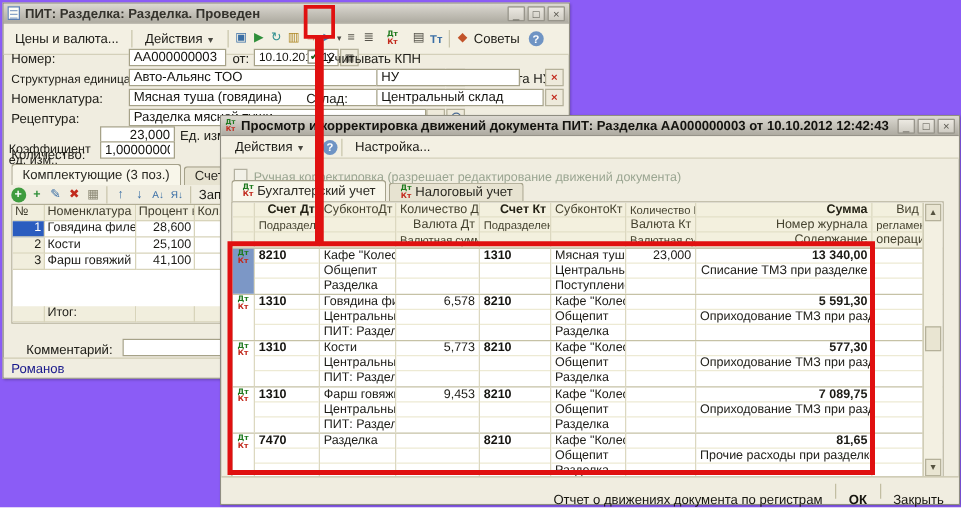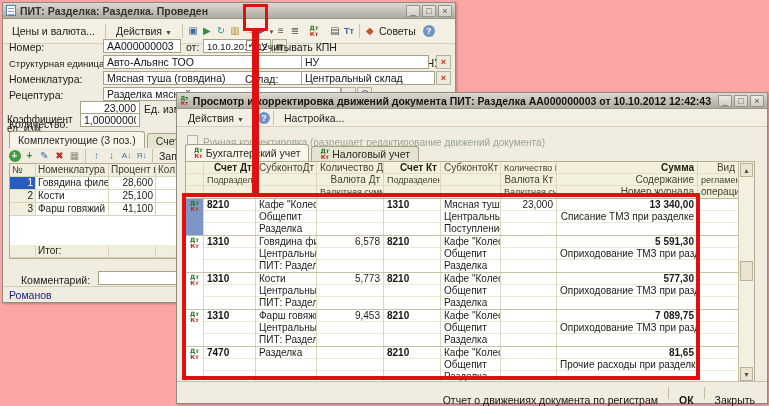--- a/index.html
+++ b/index.html
@@ -1,17 +1,17 @@
 <!DOCTYPE html>
 <html><head>
 <meta charset="utf-8">
 <style>
   html,body{margin:0;padding:0;background:#fff;}
   *{box-sizing:border-box;}
-  #stage{position:relative;width:769px;height:406px;background:#fca5a5;overflow:hidden;
+  #stage{position:relative;width:769px;height:406px;background:#8b5cf6;overflow:hidden;
          font-family:"Liberation Sans","DejaVu Sans",sans-serif;font-size:11px;color:#1c1b16;}
 
   
   .win{position:absolute;background:#f0ede0;border:1px solid #8f8d81;box-shadow:1px 1px 2px rgba(0,0,0,.25);}
   .titlebar{position:absolute;left:0;top:0;right:0;height:16px;display:flex;align-items:center;
             background:linear-gradient(180deg,#dcd9d2 0%,#c2bfb6 55%,#aeaba1 100%);
             border-bottom:1px solid #97948a;padding:0 3px;gap:4px;}
   .titlebar .ttl{font-weight:bold;font-size:10.5px;color:#34322c;white-space:nowrap;overflow:hidden;flex:1;}
   .winbtns{display:flex;gap:2px;}
   .winbtn{width:14px;height:12px;font-size:9px;line-height:10px;text-align:center;color:#55534b;
@@ -171,21 +171,21 @@
       </div>
     <input class="ibox" readonly="" style="position: absolute; left: 100px; top: 52px; width: 238px;" value="Авто-Альянс ТОО">
     <span class="sq" style="position:absolute;left:338px;top:52px;">...</span>
     <span class="sq" style="position:absolute;left:354px;top:52px;">
         <span class="mag"></span>
       </span>
 
     <div class="frow" style="left:242px;top:53px;">
         <span class="lbl" style="position:relative;left:130px;">Вид учета НУ:</span>
       </div>
-    <input class="ibox" readonly="" style="position: absolute; left: 298px; top: 52px; width: 128px;" value="НУ">
+    <input class="ibox" readonly="" style="position: absolute; left: 298px; top: 52px; width: 115px;" value="НУ">
 
     <span class="sq" style="position:absolute;left:433px;top:52px;">
         <span class="sq red" style="border:none;background:none;min-width:0;height:auto;">×</span>
       </span>
 
     <div class="frow" style="left:6px;top:69px;">
         <span class="lbl">Номенклатура:</span>
       </div>
     <input class="ibox" readonly="" style="position: absolute; left: 100px; top: 68px; width: 238px;" value="Мясная туша (говядина)">
     <span class="sq" style="position:absolute;left:338px;top:68px;">...</span>
@@ -368,22 +368,22 @@
           <div class="ln"></div>
           <div class="ln"></div>
         </div>
         <div class="mc">
           <div class="ln" style="font-size:9px;">Количество Кт</div>
           <div class="ln">Валюта Кт</div>
           <div class="ln" style="font-size:9px;">Валютная сумм...</div>
         </div>
         <div class="mc">
           <div class="ln hb">Сумма</div>
+          <div class="ln">Номер журнала</div>
           <div class="ln">Содержание</div>
-          <div class="ln">Номер журнала</div>
         </div>
         <div class="mc" style="border-right:none;">
           <div class="ln">Вид</div>
           <div class="ln" style="font-size:9px;">регламентн..</div>
           <div class="ln">операции</div>
         </div>
       </div>
 
       <div class="mgrid mentry">
         <div class="mc icell sel">

